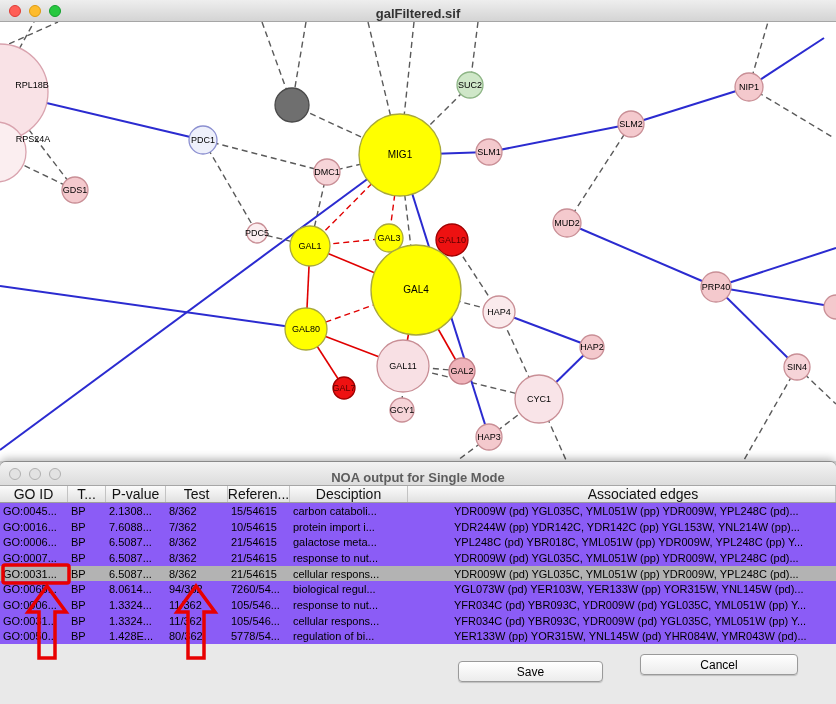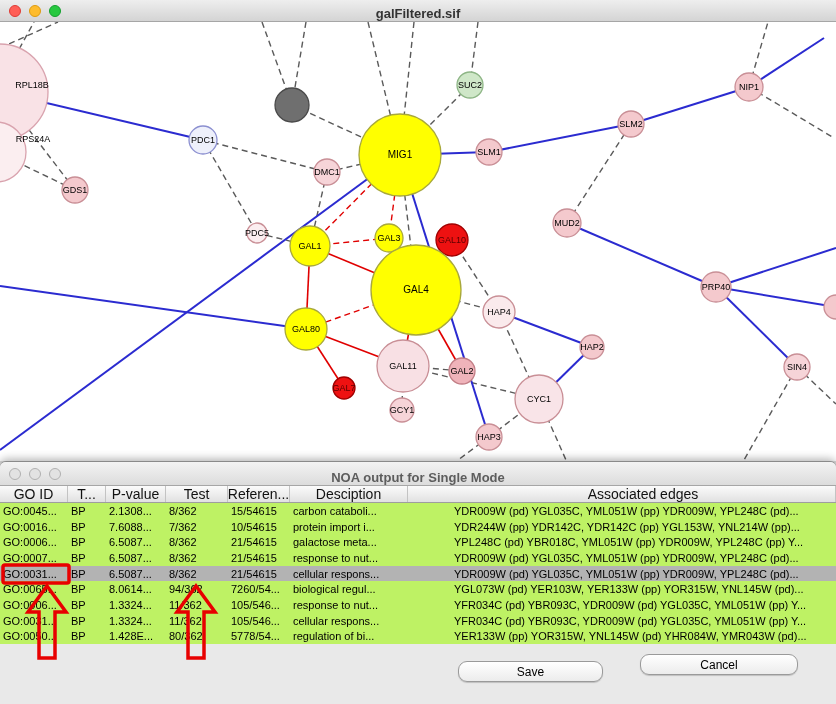--- a/index.html
+++ b/index.html
@@ -34,34 +34,34 @@
   
   #graph-wrap { position:absolute; top:22px; left:0; width:836px; height:439px; background:#fff;border-radius:9px; }
   #graph-svg { display:block; }
 
   
   .table { position:absolute; top:24px; left:0; right:0; }
   .thead { display:flex; height:17px; background:linear-gradient(#fbfbfb,#e1e1e1);
            border-bottom:1px solid #9e9e9e; }
   .th { font-size:14px; color:#111; display:flex; align-items:center; justify-content:center;
         border-right:1px solid #c3c3c3; overflow:hidden; white-space:nowrap; flex:none; }
-  .trow { display:flex; height:15.7px; align-items:center; background:#bef264; overflow:hidden; }
+  .trow { display:flex; height:15.7px; align-items:center; background:#8b5cf6; overflow:hidden; }
   .trow.selected { background:#b3b3b3; }
   .tcell { font-size:11px; color:#000; white-space:nowrap; overflow:hidden;
            padding-left:3px; flex:none; }
   .c-go_id { width:68px; }
   .c-type { width:38px; }
   .c-p_value { width:60px; }
   .c-test { width:62px; }
   .c-reference { width:62px; }
   .c-description { width:118px; }
   .c-edges { flex:1 1 auto; min-width:0;margin-left:43px; }
 
   
-  .btn { position:absolute; height:21px; border:1px solid #9a9a9a; border-radius:9px;
+  .btn { position:absolute; height:21px; border:1px solid #9a9a9a; border-radius:4px;
          background:linear-gradient(#ffffff,#ececec); font-size:12px; color:#000;
          display:flex; align-items:center; justify-content:center;
          box-shadow:0 1px 1px rgba(0,0,0,0.18); cursor:default;
          font-family:"Liberation Sans", sans-serif; }
   #save-btn { left:458px; top:199px; width:145px; }
   #cancel-btn { left:640px; top:192px; width:158px; }
 
   
   .annotations { position:absolute; left:0; top:0; pointer-events:none; z-index:50; }
   .annotations rect, .annotations polygon { fill:none; stroke:#e80000;

